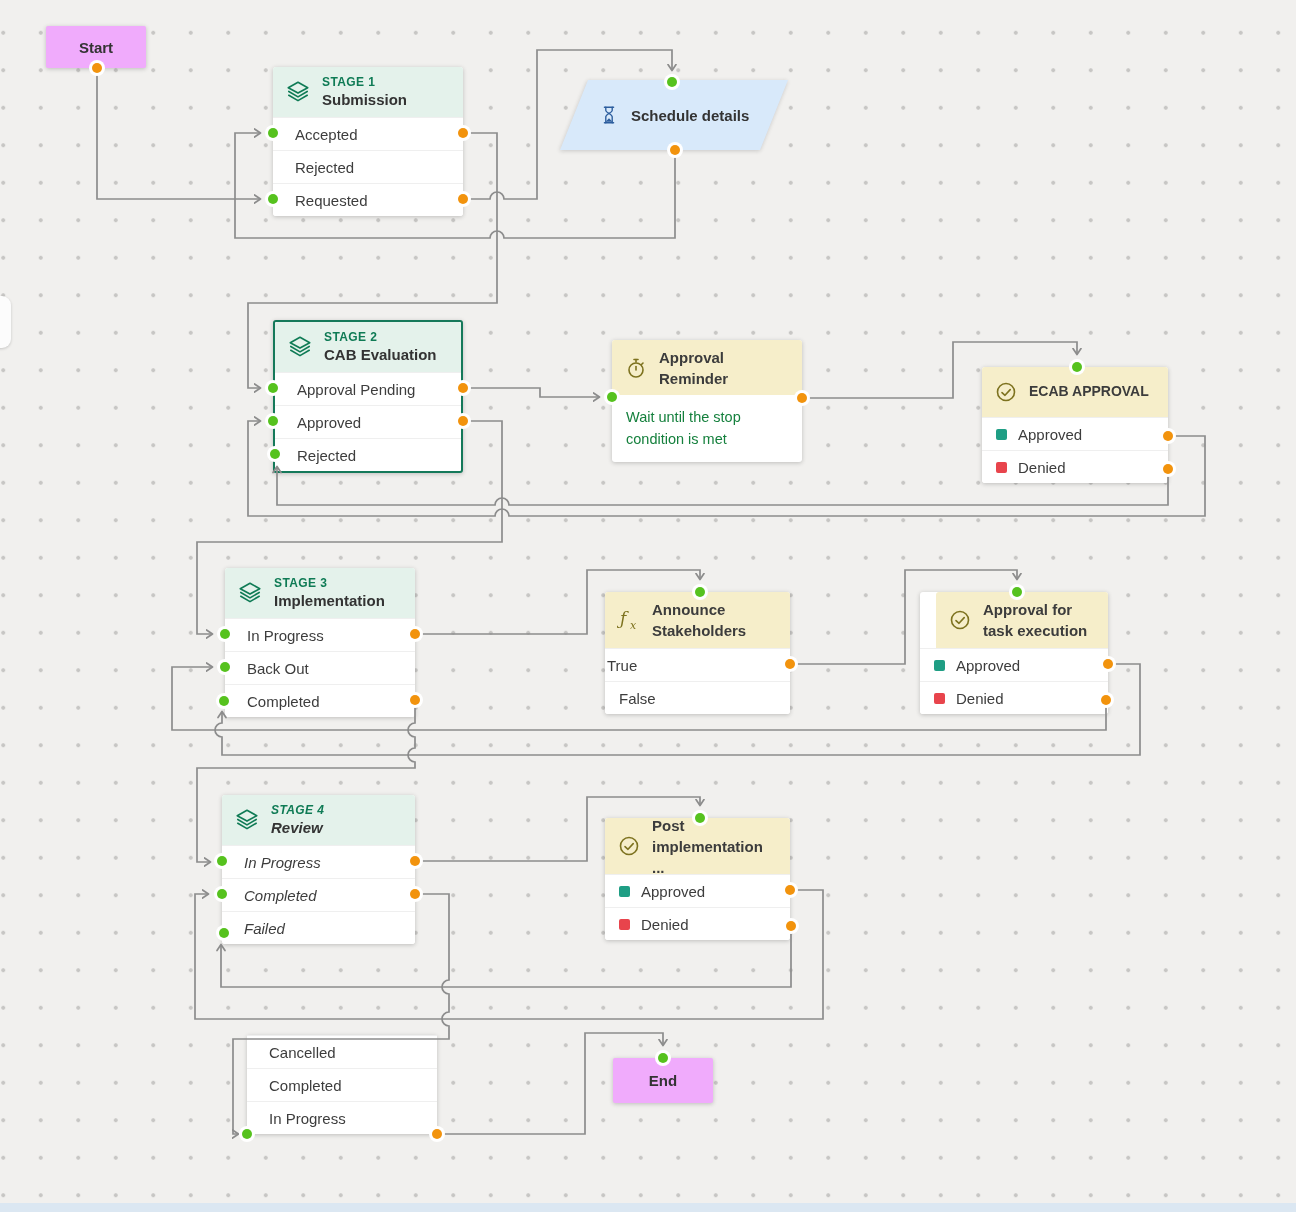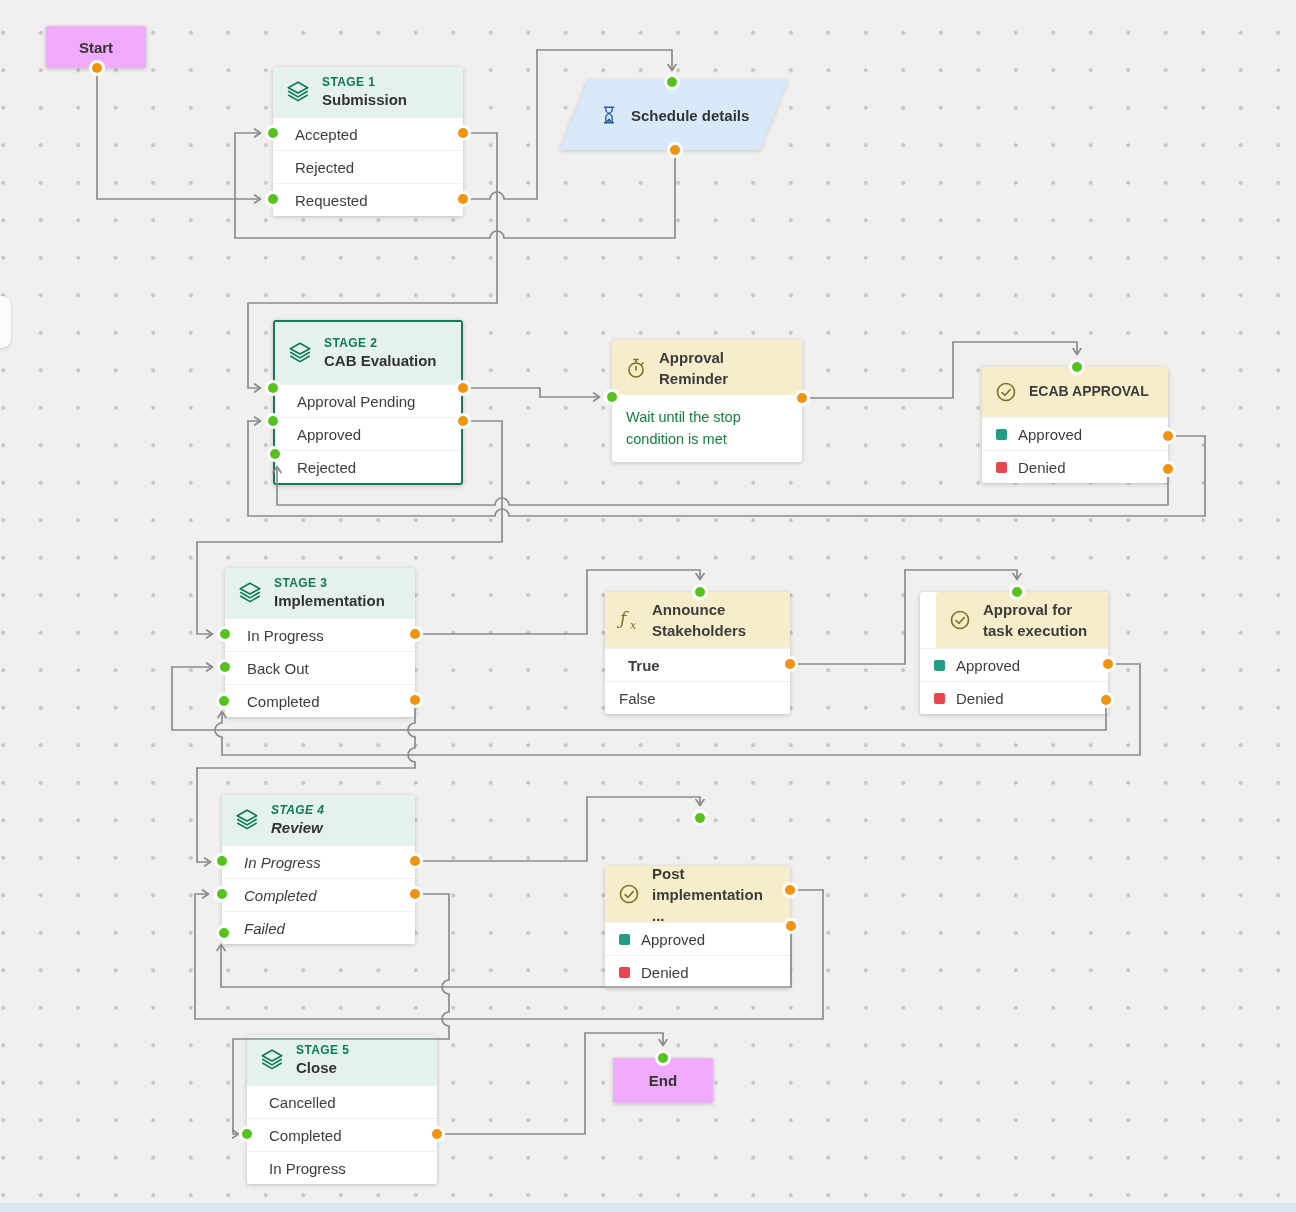--- a/index.html
+++ b/index.html
@@ -75,21 +75,21 @@
           <path d="M8.5 3.5 V7 C8.5 9.6 15.5 10.8 15.5 14 V20.5"></path>
           <path d="M15.5 3.5 V7 C15.5 9.6 8.5 10.8 8.5 14 V20.5"></path>
           <path d="M10 18.5 H14 L12 16.5 Z" fill="#2d5e9e"></path>
         </svg>
     </span>
     <span>Schedule details</span>
   </div>
 </div>
 
 <div class="node selected" style="left:273px;top:320px;width:190px;">
-  <div class="head stage-head" style="height:62px;align-items:center;">
+  <div class="head stage-head" style="height:50px;align-items:center;">
     <span class="icon">
       <svg width="26" height="26" viewBox="0 0 24 24" fill="none" stroke="#0f7b55" stroke-width="1.5" stroke-linejoin="round" stroke-linecap="round">
           <path d="M12 3 21 8 12 13 3 8 Z"></path>
           <path d="M3.5 11.5 12 16.5 20.5 11.5"></path>
           <path d="M3.5 15 12 20 20.5 15"></path>
         </svg>
     </span>
     <div>
       <div class="stage-label">STAGE 2</div>
       <div class="stage-title">CAB Evaluation</div>
@@ -158,21 +158,21 @@
 <div class="node" style="left:605px;top:592px;width:185px;">
   <div class="head yellow-head" style="height:56px;">
     <span class="icon">
       <svg width="24" height="26" viewBox="0 0 24 26">
           <text x="3" y="17" font-family="DejaVu Serif" font-style="italic" font-size="17" fill="#7d721f">ƒ</text>
           <text x="13" y="22" font-family="DejaVu Serif" font-style="italic" font-size="11" fill="#7d721f">x</text>
         </svg>
     </span>
     <div class="y-title">Announce Stakeholders</div>
   </div>
-  <div class="row" style="padding-left:23px;font-weight:bold;">True</div>
+  <div class="row" style="padding-left:2px;">True</div>
   <div class="row" style="padding-left:14px;">False</div>
 </div>
 
 <div class="node" style="left:920px;top:592px;width:188px;">
   <div class="head yellow-head" style="height:56px;margin-left:16px;">
     <span class="icon">
       <svg width="24" height="24" viewBox="0 0 24 24" fill="none" stroke="#7d721f" stroke-width="1.6" stroke-linecap="round" stroke-linejoin="round">
           <circle cx="12" cy="12" r="8.5"></circle>
           <path d="M8 12.6 L11 15.3 L16.2 9.6"></path>
         </svg>
@@ -201,54 +201,41 @@
     <div>
       <div class="stage-label">STAGE 4</div>
       <div class="stage-title">Review</div>
     </div>
   </div>
   <div class="row">In Progress</div>
   <div class="row">Completed</div>
   <div class="row">Failed</div>
 </div>
 
-<div class="node" style="left:605px;top:866px;width:185px;">
+<div class="node" style="left:605px;top:818px;width:185px;">
   <div class="head yellow-head" style="height:56px;">
     <span class="icon">
       <svg width="24" height="24" viewBox="0 0 24 24" fill="none" stroke="#7d721f" stroke-width="1.6" stroke-linecap="round" stroke-linejoin="round">
           <circle cx="12" cy="12" r="8.5"></circle>
           <path d="M8 12.6 L11 15.3 L16.2 9.6"></path>
         </svg>
     </span>
     <div class="y-title">Post implementation ...</div>
   </div>
   <div class="row" style="padding-left:14px;">
     <span class="sq" style="background: rgb(31, 158, 132);"></span>
     <span>Approved</span>
   </div>
   <div class="row" style="padding-left:14px;">
     <span class="sq" style="background: rgb(232, 68, 76);"></span>
     <span>Denied</span>
   </div>
 </div>
 
 <div class="node" style="left:247px;top:1035px;width:190px;">
-  <div class="head stage-head">
-    <span class="icon">
-      <svg width="26" height="26" viewBox="0 0 24 24" fill="none" stroke="#0f7b55" stroke-width="1.5" stroke-linejoin="round" stroke-linecap="round">
-          <path d="M12 3 21 8 12 13 3 8 Z"></path>
-          <path d="M3.5 11.5 12 16.5 20.5 11.5"></path>
-          <path d="M3.5 15 12 20 20.5 15"></path>
-        </svg>
-    </span>
-    <div>
-      <div class="stage-label">STAGE 5</div>
-      <div class="stage-title">Close</div>
-    </div>
-  </div>
   <div class="row">Cancelled</div>
   <div class="row">Completed</div>
   <div class="row">In Progress</div>
 </div>
 
 <div class="terminal" style="left:613px;top:1058px;width:100px;height:45px;">
   <span>End</span>
 </div>
 
 <svg id="edge-layer" width="1296" height="1212">

